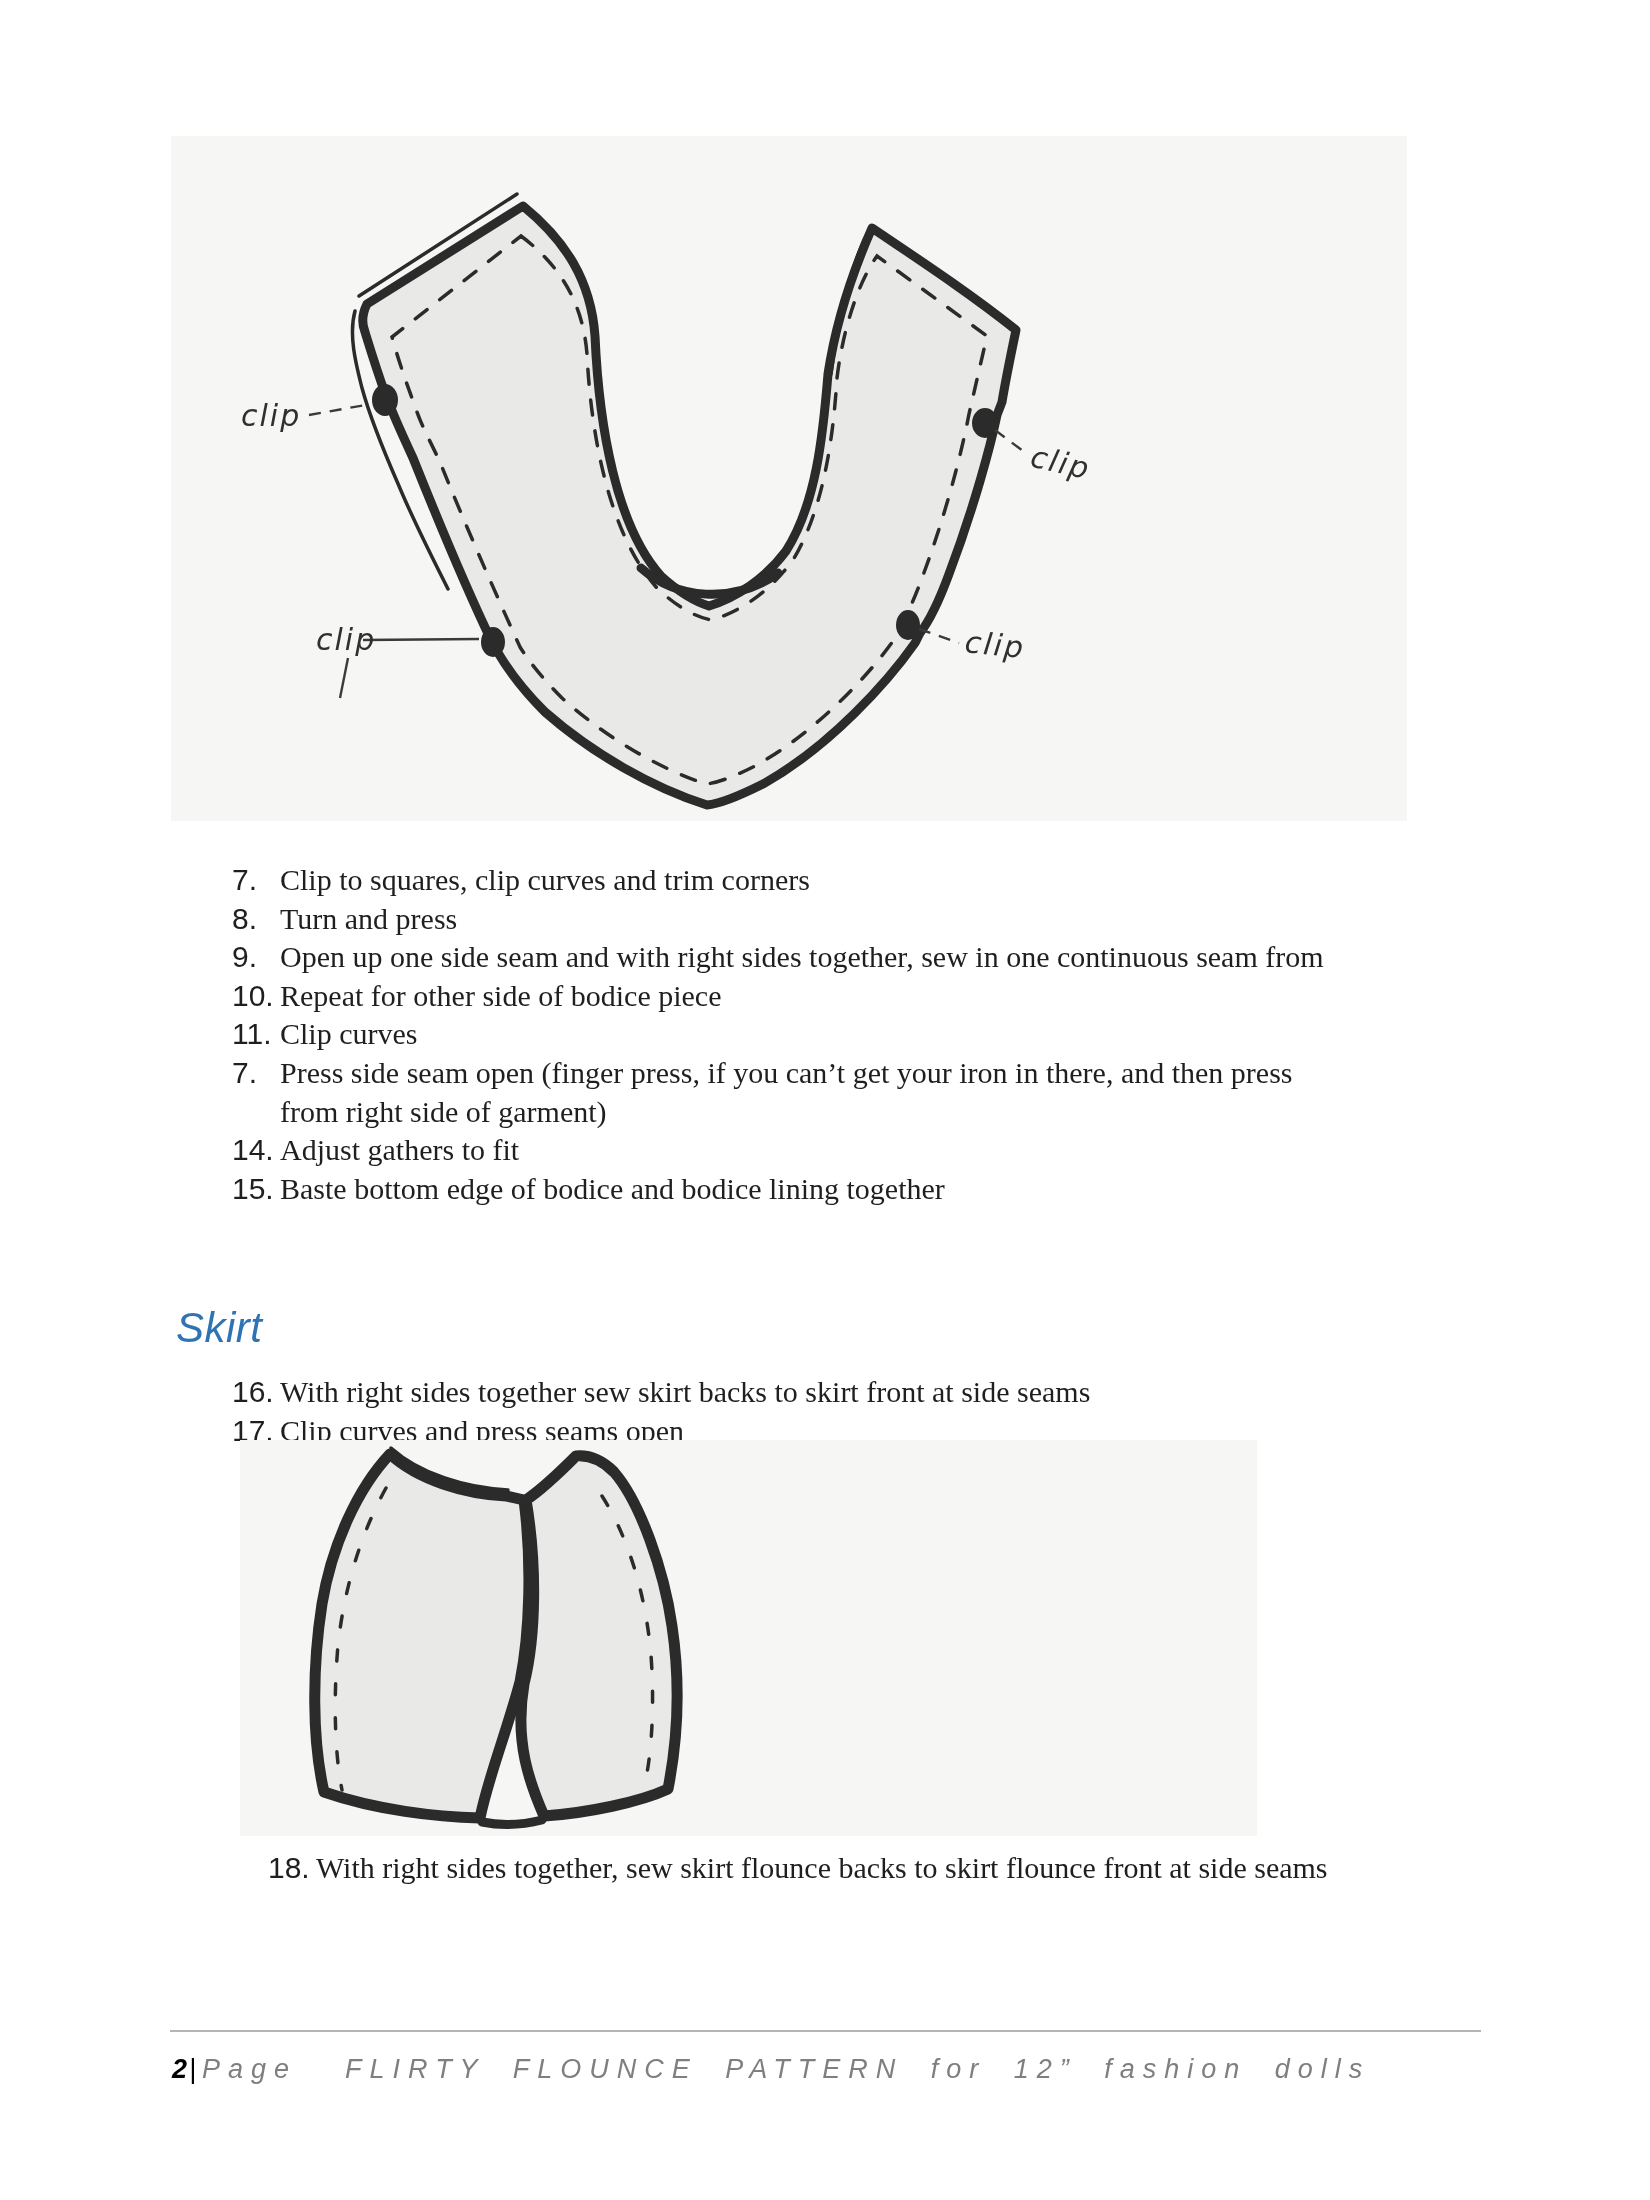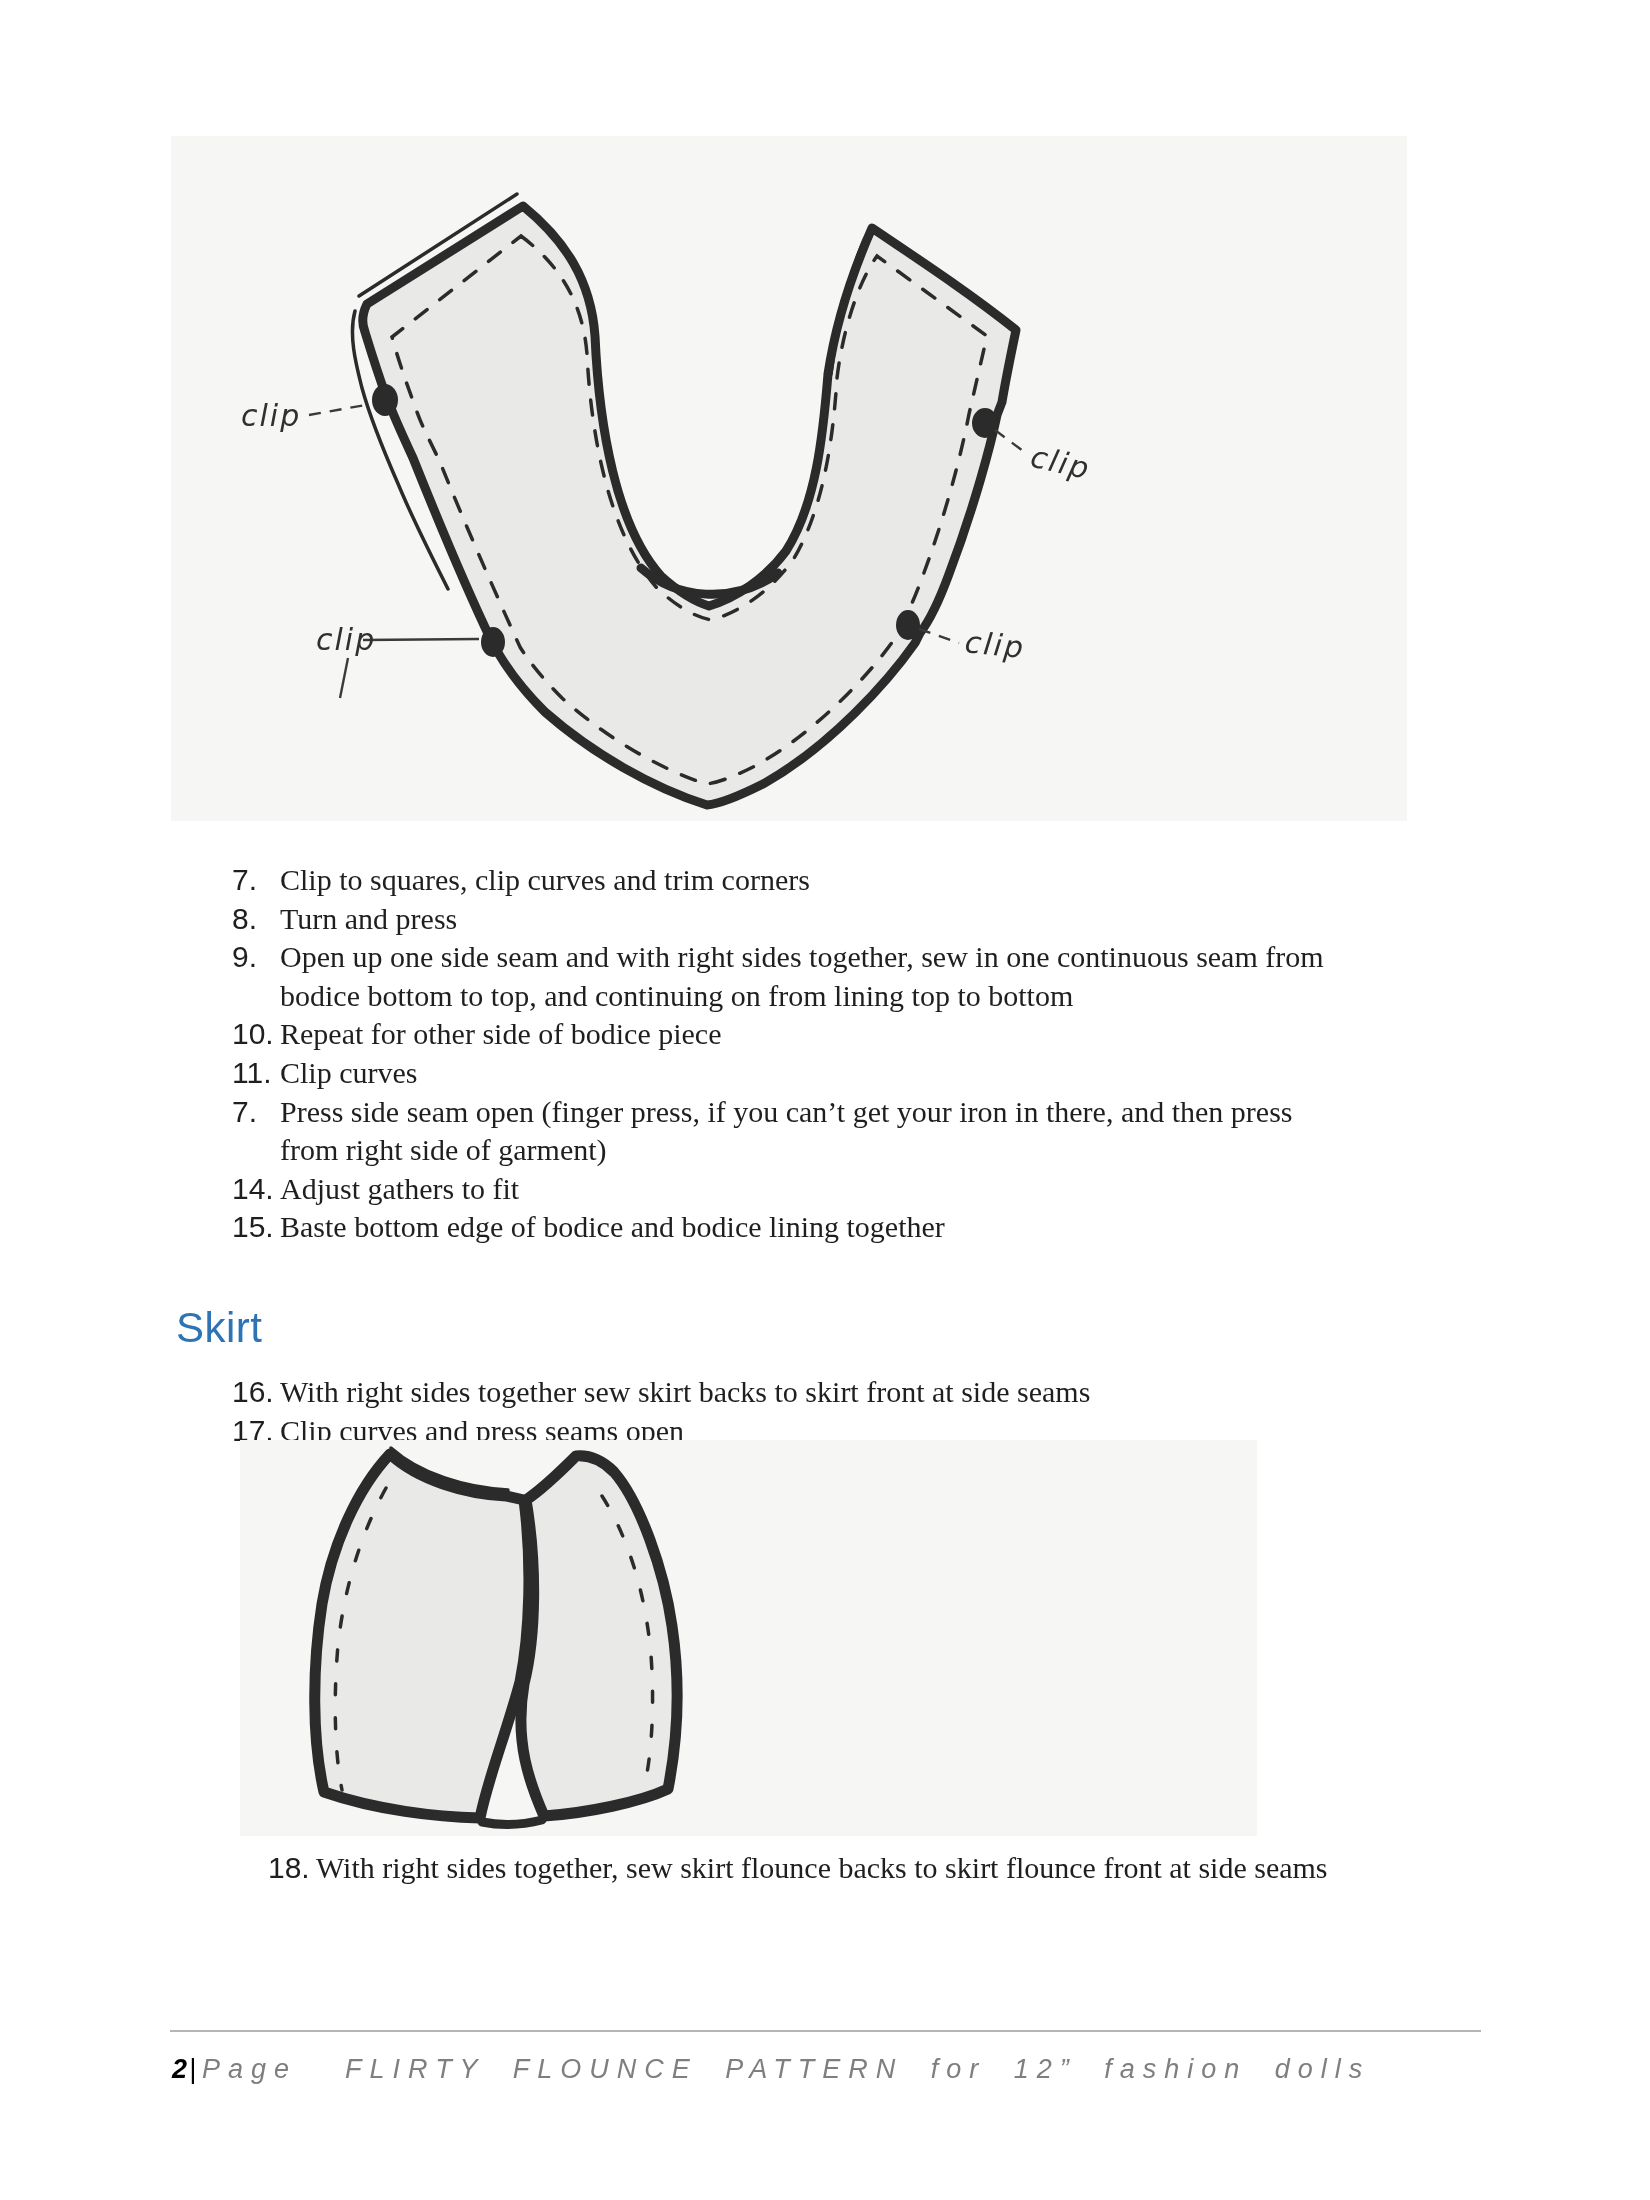--- a/index.html
+++ b/index.html
@@ -33,20 +33,21 @@
   #list-skirt  { top:1373px; }
   #list-flounce{ top:1849px;margin-left:36px; }
   .item { display:flex; }
   .item .num { flex:0 0 48px; width:48px; }
   .item .txt { flex:1 1 auto;font-family:Liberation Serif, serif; }
 
   .heading {
     position:absolute; left:176px; top:1306px;
     font-size:42px; line-height:44px; color:var(--heading,#2e74b5);
     letter-spacing:0.5px;
+    font-style:italic;
   }
 
   .footer-rule { position:absolute; left:170px; top:2030px; width:1311px; height:2px; background:#b5b5b5; }
   .footer {
     position:absolute; left:172px; top:2054px; white-space:nowrap;
     font-size:27px; color:var(--footer_text,#7f7f7f);
     letter-spacing:8px; word-spacing:12px;font-style:italic;
   }
   .footer .pnum { color:#000; font-weight:bold; letter-spacing:0; }
   .footer .bar { color:#000; letter-spacing:0; padding:0 6px 0 2px; }
@@ -139,21 +140,20 @@
   <div class="item">
     <div class="num">8.</div>
     <div class="txt">
         <div>Turn and press</div>
       </div>
   </div>
   <div class="item">
     <div class="num">9.</div>
     <div class="txt">
       <div>Open up one side seam and with right sides together, sew in one continuous seam from</div>
-      <div>bodice bottom to top, and continuing on from lining top to bottom</div>
     </div>
   </div>
   <div class="item">
     <div class="num">10.</div>
     <div class="txt">
         <div>Repeat for other side of bodice piece</div>
       </div>
   </div>
   <div class="item">
     <div class="num">11.</div>

